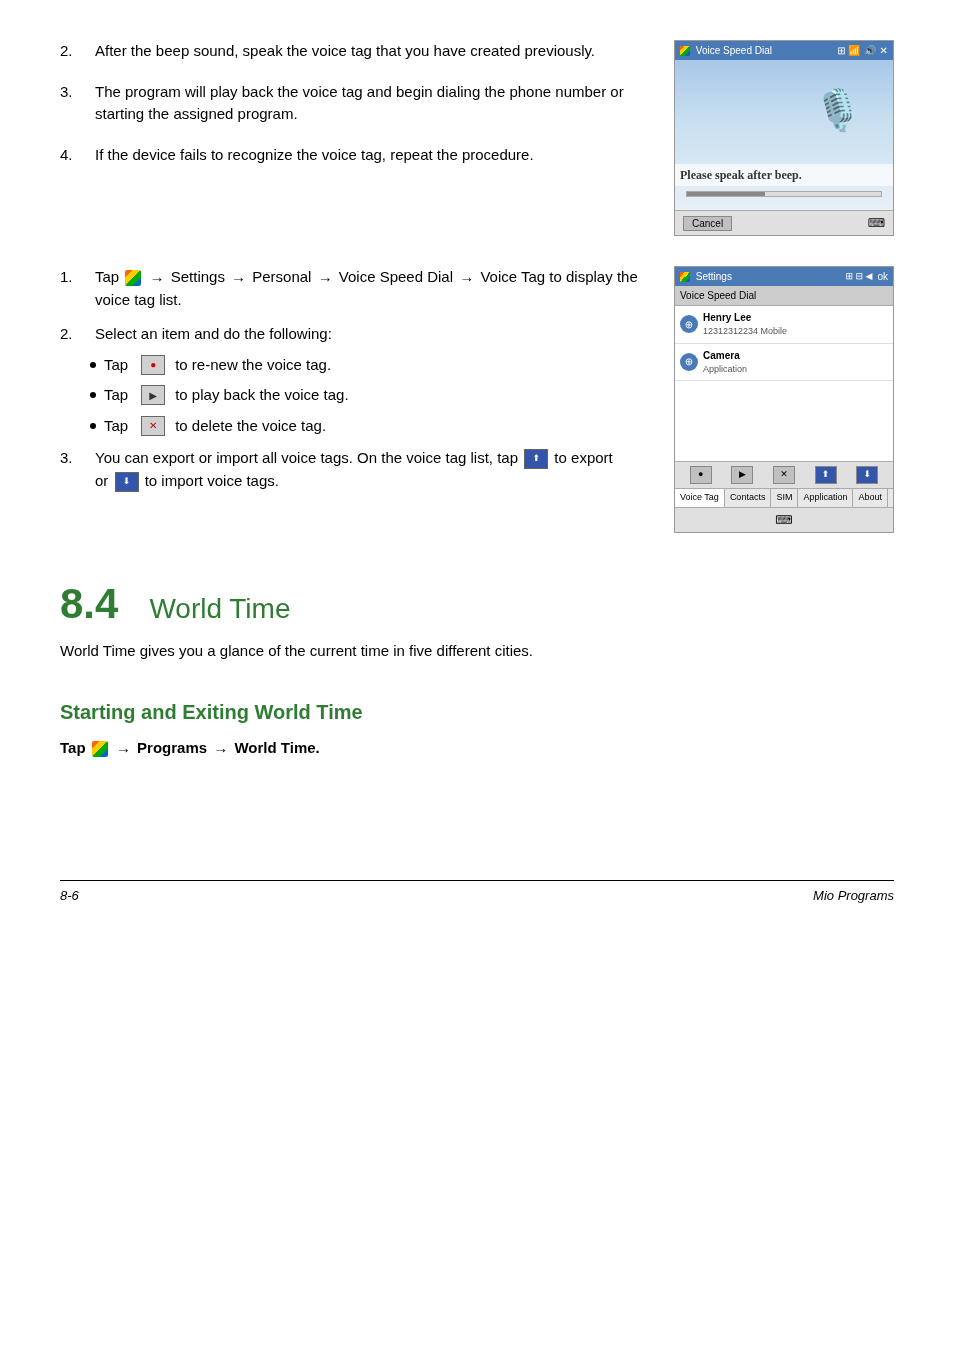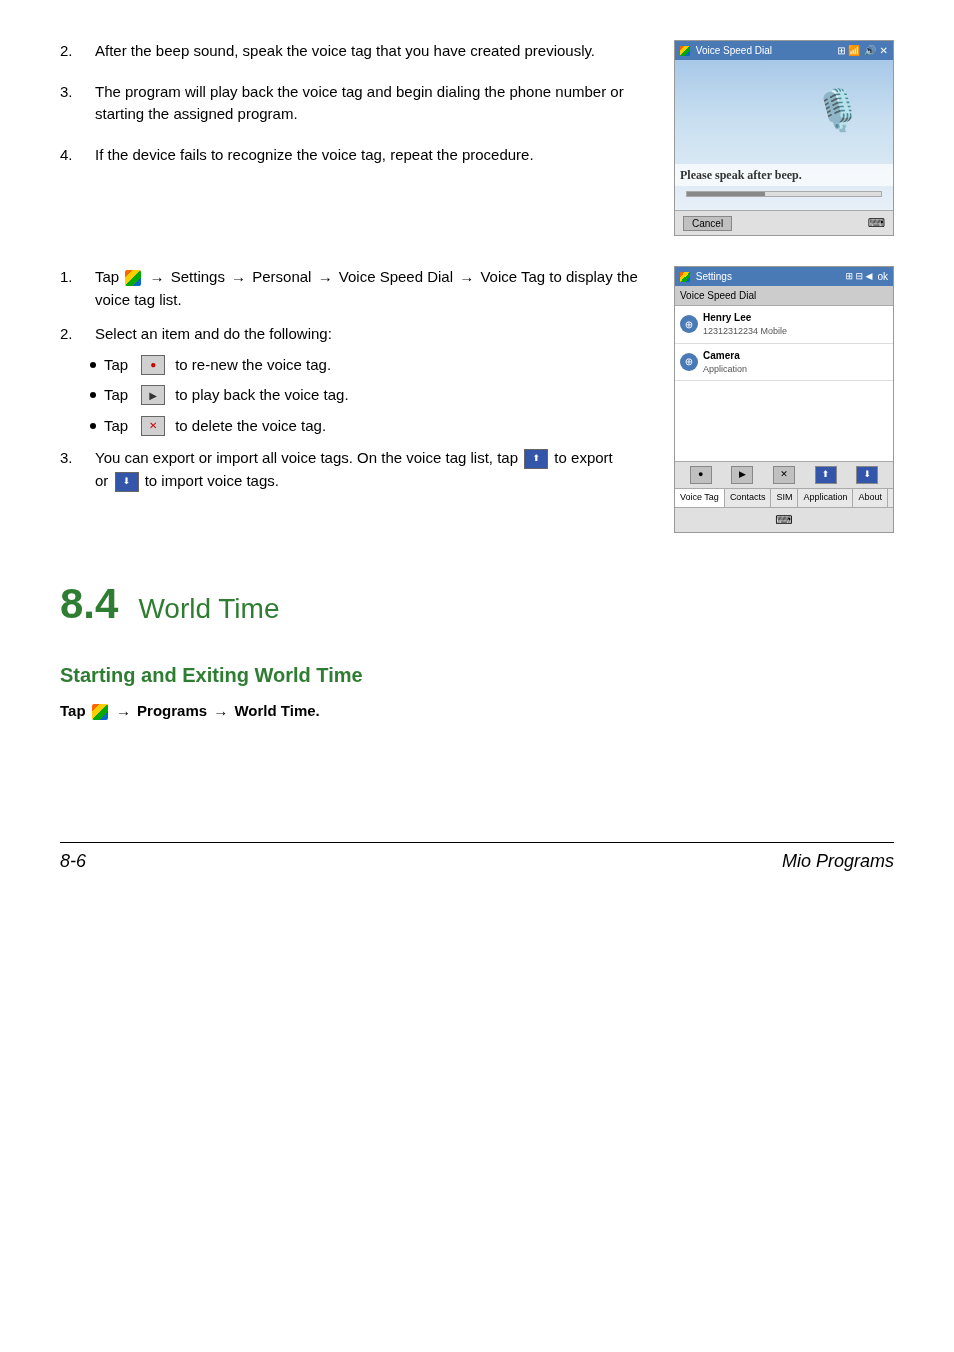--- a/index.html
+++ b/index.html
@@ -346,21 +346,21 @@
 
     
     .section-84 {
       margin-top: 20px;
       margin-bottom: 10px;
     }
 
     .section-84-title {
       display: flex;
       align-items: baseline;
-      gap: 20px;
+      gap: 31px;
       margin-bottom: 10px;
     }
 
     .section-number {
       font-size: 42px;
       font-weight: bold;
       color: #2e7d32;
       line-height: 1;
     }
 
@@ -375,21 +375,21 @@
       margin-bottom: 15px;
     }
 
     
     .page-footer {
       display: flex;
       justify-content: space-between;
       border-top: 1px solid #000;
       padding-top: 5px;
       margin-top: 40px;
-      font-size: 18px;
+      font-size: 13px;
       font-style: italic;
     }
 
     
     .arrow {
       font-weight: bold;
       margin: 0 2px;
     }
 
     
@@ -569,20 +569,21 @@
         <span style="font-size:12px;">⌨</span>
       </div>
     </div>
   </div>
 
   <div class="section-84">
     <div class="section-84-title">
       <span class="section-number">8.4</span>
       <span class="section-title-text">World Time</span>
     </div>
+    <p class="section-description">World Time gives you a glance of the current time in five different cities.</p>
   </div>
 
   <div>
     <h2 class="sub-section-heading">Starting and Exiting World Time</h2>
     <p style="font-size:15px;font-weight:bold;">
       <span>Tap</span>
       <span class="start-icon"></span>
       <span class="arrow">→</span>
       <span>Programs</span>
       <span class="arrow">→</span>

